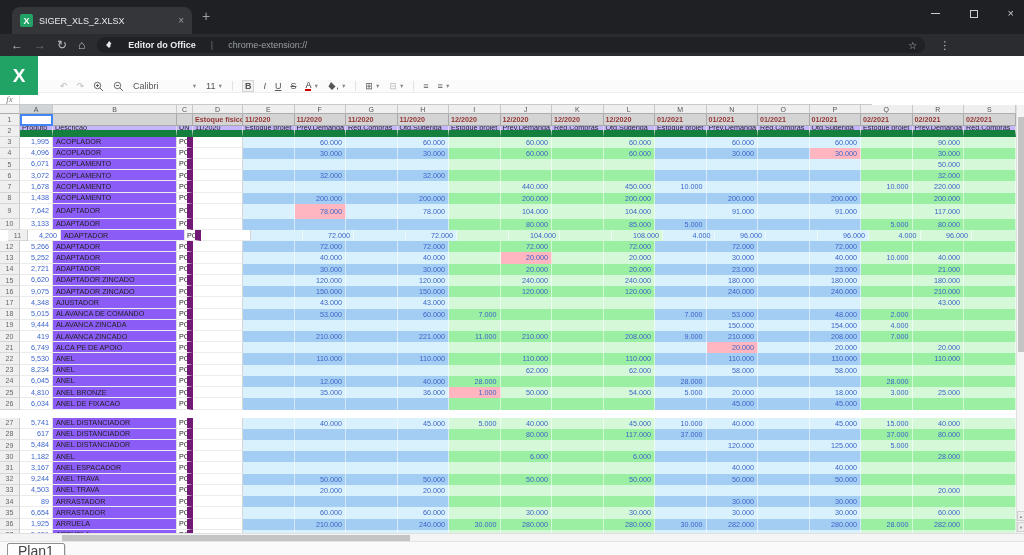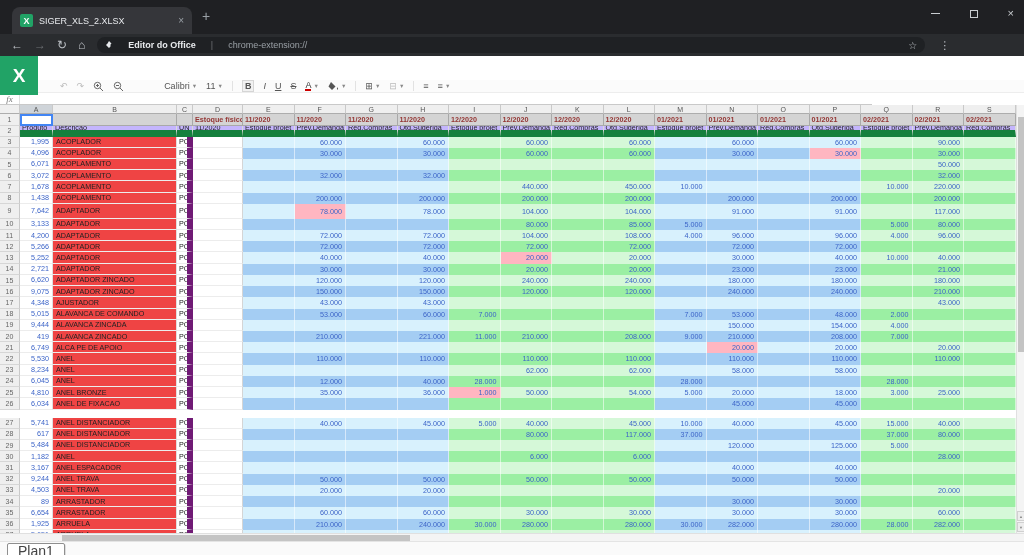--- a/index.html
+++ b/index.html
@@ -68,21 +68,21 @@
   .grow{display:grid}
   .gc{display:flex;align-items:center;font-size:7.2px;overflow:hidden;white-space:nowrap;line-height:1}
   .ch{background:#EFEFEF;border-right:1px solid #C9C9C9;border-bottom:1px solid #ADADAD;color:#555;font-size:7px;justify-content:center}
   .selhdr{background:#CFD4D9}
   .rn{background:#EFEFEF;border-right:1px solid #C9C9C9;border-bottom:1px solid #D6D6D6;color:#666;font-size:7px;justify-content:center}
   .g1{background:#D4D4D4;border-right:1px solid #A9A9A9;border-bottom:1px solid #A9A9A9}
   .red{color:var(--hdred);font-weight:bold;padding-left:2px}
   .a1sel{background:#fff;outline:2px solid #4285F4;outline-offset:-2px;border-bottom:1px solid #A9A9A9}
   .wl{background:#c4b5fd;border-right:1px solid #DADADA;border-bottom:7px solid #15803d;color:#222;padding-left:2px}
   .pn{background:#fff;border-right:1px solid #E0E0E0;border-bottom:1px solid #ECECEC;color:var(--valblue);justify-content:flex-end;padding-right:3px}
-  .ds{background:#ef4444;border-right:1px solid #E0E0E0;border-bottom:1px solid #ECECEC;color:#222;padding-left:3px}
+  .ds{background:#8b5cf6;border-right:1px solid #E0E0E0;border-bottom:1px solid #ECECEC;color:#222;padding-left:3px}
   .un{background:#fff;border-right:6px solid #701a75;border-bottom:1px solid #ECECEC;color:#222;padding-left:2px}
   .dcol{background:#fff;border-right:1px solid #D5D5D5;border-bottom:1px solid #ECECEC}
   .num{justify-content:flex-end;padding-right:3px;color:var(--valblue);border-right:1px solid rgba(255,255,255,.55)}
   .bl{background:var(--blue-l)} .bd{background:var(--blue-d)}
   .gl{background:var(--green-l)} .gd{background:var(--green-d)}
   .pk{background:var(--pink)}
 
   
   #vscroll{position:absolute;right:0;top:105px;width:8px;height:428px;background:#F4F4F4;border-left:1px solid #E0E0E0}
   #vthumb{position:absolute;left:1px;top:12px;width:6px;height:235px;background:#C4C4C4}
@@ -173,21 +173,21 @@
           <line x1="4.5" y1="3" x2="4.5" y2="6" stroke="#666"></line>
         </svg>
       </span>
     <span class="t">
         <svg width="11" height="11" viewBox="0 0 11 11">
           <circle cx="4.5" cy="4.5" r="3.2" stroke="#666" fill="none"></circle>
           <line x1="7" y1="7" x2="10" y2="10" stroke="#666"></line>
           <line x1="3" y1="4.5" x2="6" y2="4.5" stroke="#666"></line>
         </svg>
       </span>
-    <span class="t" style="width:64px;justify-content:flex-end">
+    <span class="t" style="width:64px;justify-content:space-between">
         <span>Calibri</span>
         <span class="arr">▼</span>
       </span>
     <span class="t">
         <span>11</span>
         <span class="arr">▼</span>
       </span>
     <span class="sep"></span>
     <span class="t tb-bold">B</span>
     <span class="t tb-it">I</span>
@@ -462,21 +462,21 @@
         <div class="gc num gd"></div>
         <div class="gc num gd">85.000</div>
         <div class="gc num bd">5.000</div>
         <div class="gc num bd"></div>
         <div class="gc num bd"></div>
         <div class="gc num bd"></div>
         <div class="gc num gd">5.000</div>
         <div class="gc num gd">80.000</div>
         <div class="gc num gd"></div>
       </div>
-      <div class="grow" style="grid-template-columns: 20px 33px 124px 16px 50px repeat(15, 51.5px); height: 11.23px;">
+      <div class="grow" style="grid-template-columns: 20px 33px 124px 16px 50px repeat(15, 51.5px); height: 11.23px; padding-left: 8px;">
         <div class="gc rn">11</div>
         <div class="gc pn">4,200</div>
         <div class="gc ds">ADAPTADOR</div>
         <div class="gc un">PC</div>
         <div class="gc dcol"></div>
         <div class="gc num bl"></div>
         <div class="gc num bl">72.000</div>
         <div class="gc num bl"></div>
         <div class="gc num bl">72.000</div>
         <div class="gc num gl"></div>

